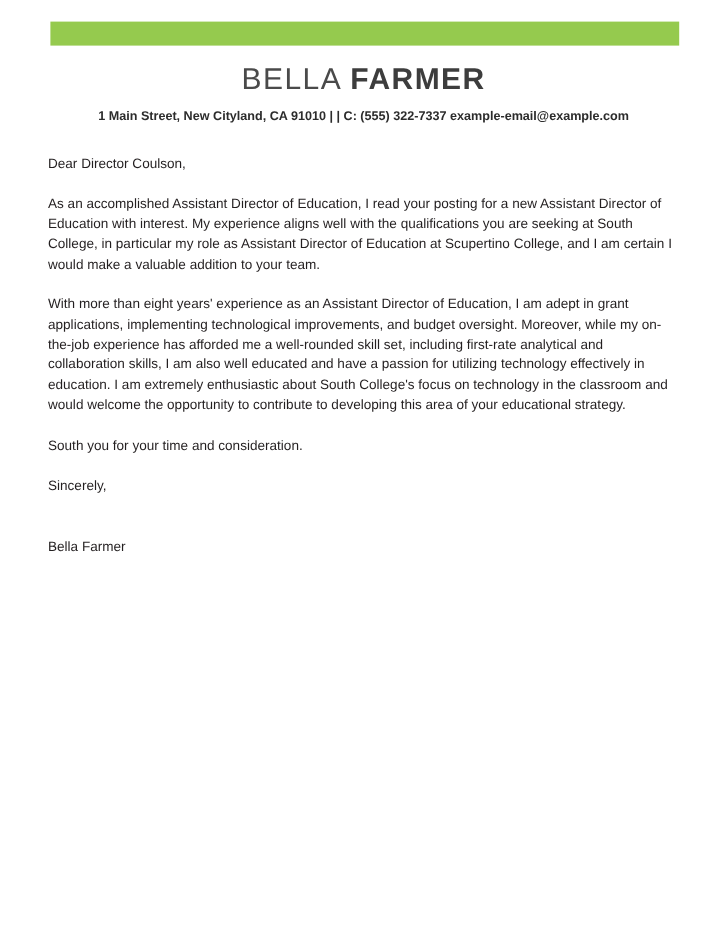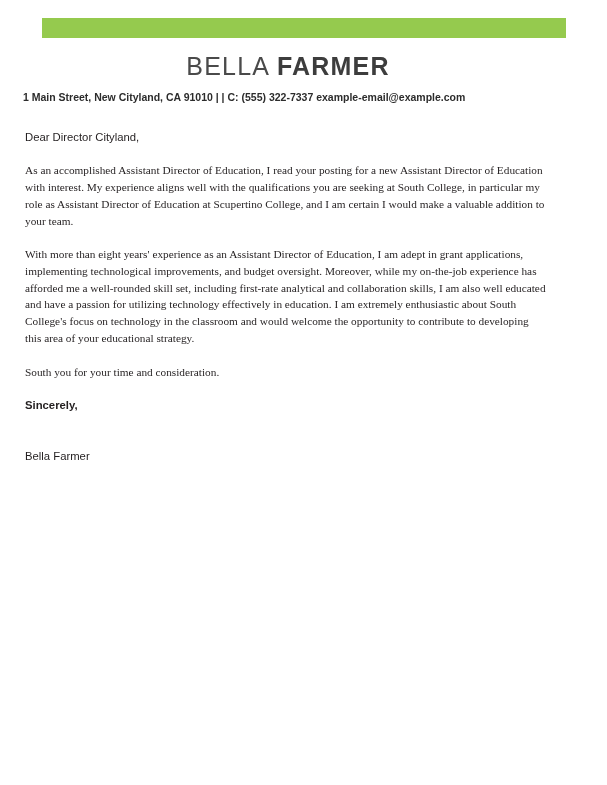--- a/index.html
+++ b/index.html
@@ -24,67 +24,66 @@
   .top-bar {
     position: absolute;
     left: 42px;
     top: 18px;
     width: 524px;
     height: 20px;
     background: #95ca4e;
   }
   .content {
     position: absolute;
-    left: 23px;
+    left: 38px;
     top: 52px;
     width: 530px;
   }
   .name-line {
     text-align: center;
     font-size: 25px;
     letter-spacing: 1.2px;
     color: #4a4a4a;
     margin-bottom: 10px;
     white-space: nowrap;
   }
   .name-first {
     font-weight: normal;
   }
   .name-last {
     font-weight: bold;
     color: #3d3d3d;
   }
   .contact-line {
+    text-align: center;
     font-size: 10.5px;
     color: #2c2c2c;
     font-weight: bold;
     margin-bottom: 26px;
     white-space: nowrap;
   }
   .body-block {
     padding-left: 2px;
     padding-right: 6px;
   }
   .salutation {
     font-size: 11.3px;
     line-height: 1.45;
     margin-bottom: 17px;
   }
   .para {
     font-size: 11.3px;
     line-height: 1.48;
     margin-bottom: 17px;
     text-align: left;
-    font-family: Liberation Serif, serif;
   }
   .closing {
     font-size: 11.3px;
     line-height: 1.48;
     margin-bottom: 17px;
-    font-weight: bold;
   }
   .signature {
     font-size: 11.3px;
     line-height: 1.48;
     margin-top: 34px;
   }
 </style>
 </head>
 <body>
 
@@ -96,21 +95,21 @@
 
     <div class="name-line">
       <span class="name-first">BELLA</span>
       <span class="name-last">FARMER</span>
     </div>
 
     <div class="contact-line">1 Main Street, New Cityland, CA 91010 | | C: (555) 322-7337 example-email@example.com</div>
 
     <div class="body-block">
 
-      <div class="salutation">Dear Director Cityland,</div>
+      <div class="salutation">Dear Director Coulson,</div>
 
       <div class="para">As an accomplished Assistant Director of Education, I read your posting for a new Assistant Director of Education with interest. My experience aligns well with the qualifications you are seeking at South College, in particular my role as Assistant Director of Education at Scupertino College, and I am certain I would make a valuable addition to your team.</div>
 
       <div class="para">With more than eight years' experience as an Assistant Director of Education, I am adept in grant applications, implementing technological improvements, and budget oversight. Moreover, while my on-the-job experience has afforded me a well-rounded skill set, including first-rate analytical and collaboration skills, I am also well educated and have a passion for utilizing technology effectively in education. I am extremely enthusiastic about South College's focus on technology in the classroom and would welcome the opportunity to contribute to developing this area of your educational strategy.</div>
 
 
       <div class="para">South you for your time and consideration.</div>
 
       <div class="closing">Sincerely,</div>
 

